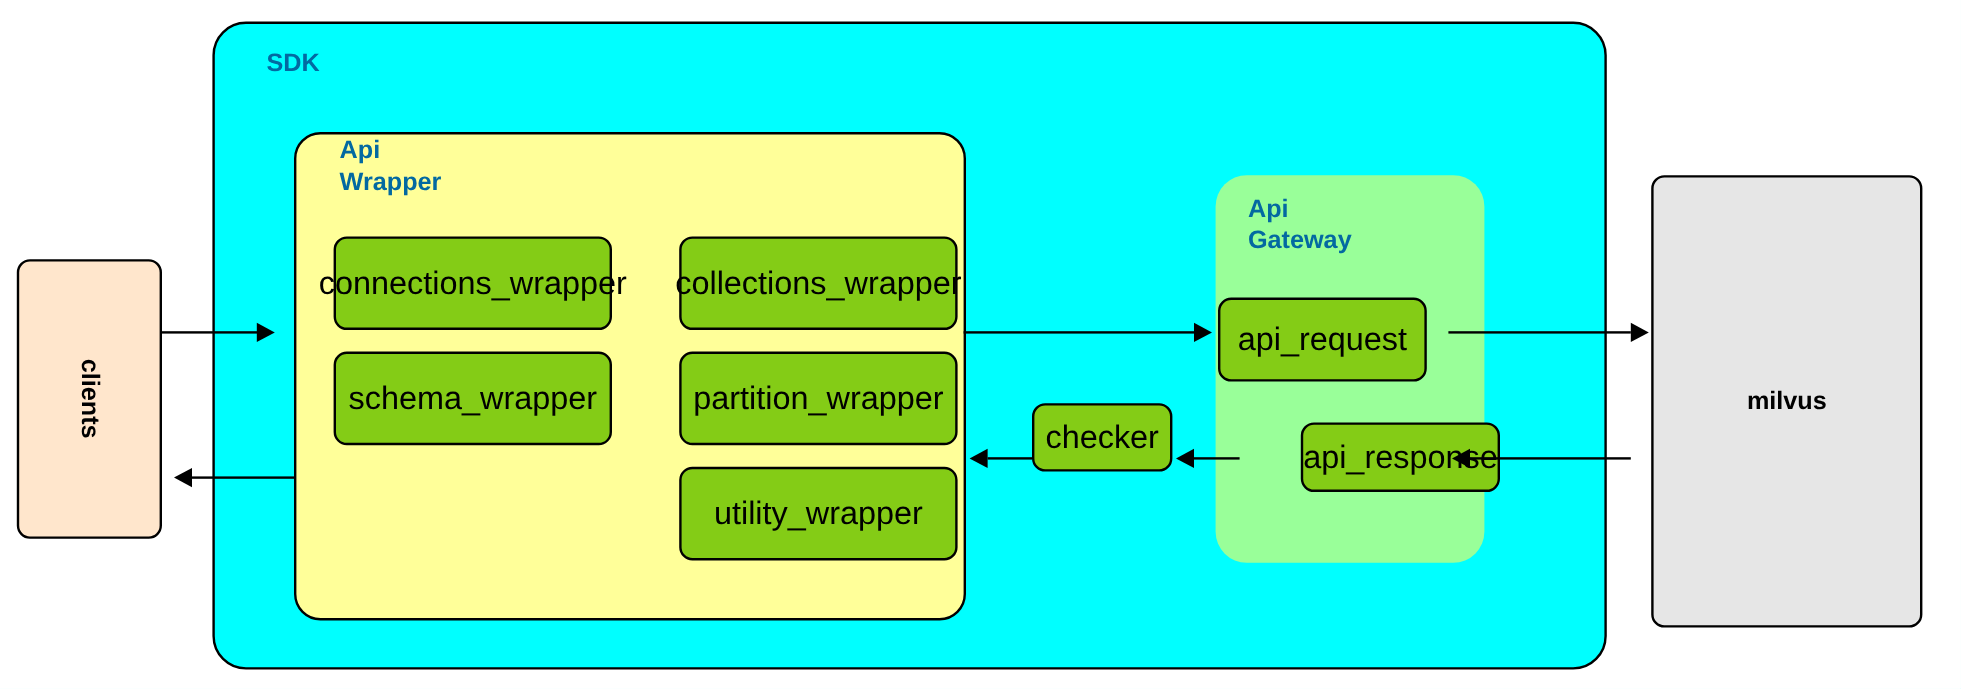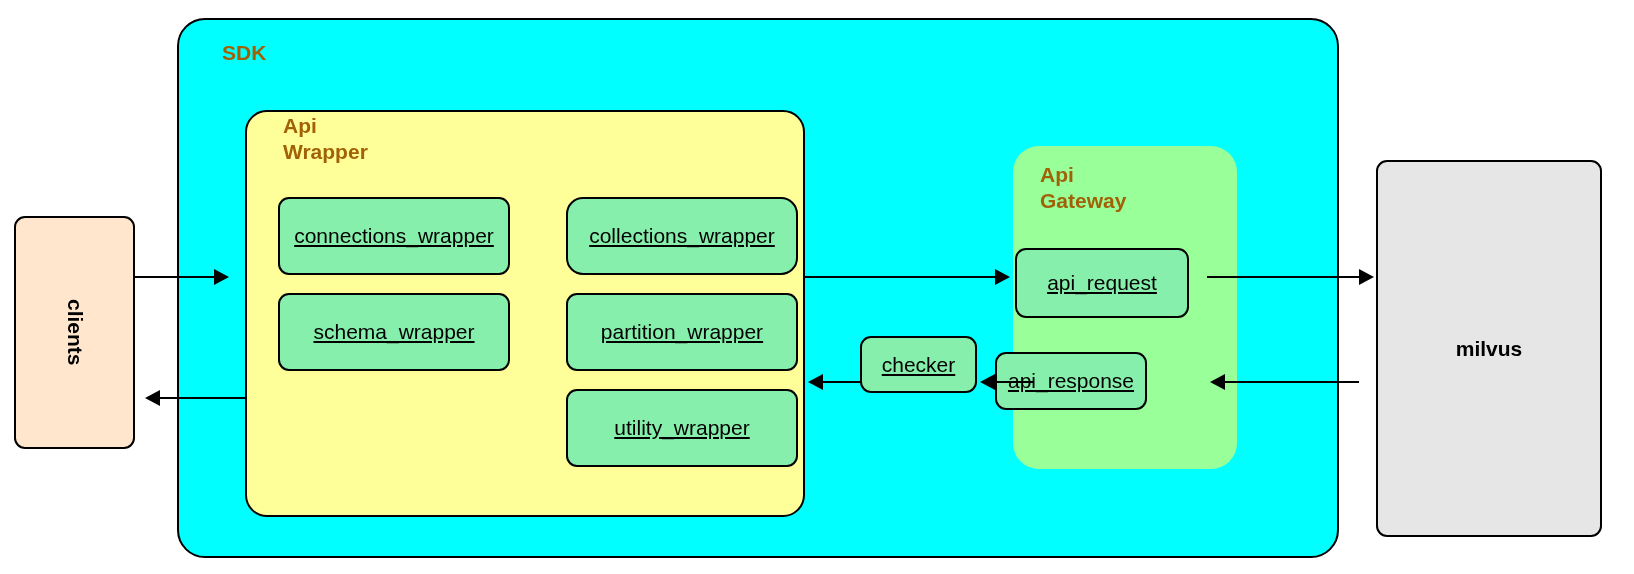--- a/index.html
+++ b/index.html
@@ -45,41 +45,40 @@
     height: 323px;
     background: #99ff99;
     border: none;
     border-radius: 26px;
   }
   
   .grp-title {
     position: absolute;
     font-weight: bold;
     font-size: 21px;
-    color: #a16207;
+    color: #0369a1;
     line-height: 1.24;
     white-space: pre-line;
   }
   .title-sdk   { left: 222px; top: 40px; }
   .title-wrapper { left: 283px; top: 113px; }
   .title-gateway { left: 1040px; top: 162px; }
 
   
   .node {
     position: absolute;
     box-sizing: border-box;
-    background: #86efac;
+    background: #84cc16;
     border: 2px solid #000000;
     border-radius: 11px;
     display: flex;
     align-items: center;
     justify-content: center;
-    font-size: 21px;
+    font-size: 27px;
     color: #000000;
-    text-decoration: underline;
   }
   .side-node {
     position: absolute;
     box-sizing: border-box;
     border: 2px solid #000000;
     border-radius: 11px;
     display: flex;
     align-items: center;
     justify-content: center;
     font-size: 21px;
@@ -92,21 +91,21 @@
     width: 121px;
     height: 233px;
     background: #ffe6cc;
   }
   .clients-label {
     writing-mode: vertical-rl;
     text-orientation: mixed;
   }
   .milvus-box {
     left: 1376px;
-    top: 160px;
+    top: 146px;
     width: 226px;
     height: 377px;
     background: #e6e6e6;
   }
 
   
   .arrow-line {
     position: absolute;
     height: 0;
     border-top: 2px solid #000000;
@@ -131,29 +130,29 @@
 
   <div class="box container-wrapper"></div>
   <div class="grp-title title-wrapper">Api
 Wrapper</div>
 
   <div class="box container-gateway"></div>
   <div class="grp-title title-gateway">Api
 Gateway</div>
 
   <div class="node" style="left:278px; top:197px; width:232px; height:78px;">connections_wrapper</div>
-  <div class="node" style="left:566px; top:197px; width:232px; height:78px;border-radius:17px;">collections_wrapper</div>
+  <div class="node" style="left:566px; top:197px; width:232px; height:78px;">collections_wrapper</div>
 
   <div class="node" style="left:278px; top:293px; width:232px; height:78px;text-align:center;">schema_wrapper</div>
   <div class="node" style="left:566px; top:293px; width:232px; height:78px;text-align:right;">partition_wrapper</div>
 
   <div class="node" style="left:566px; top:389px; width:232px; height:78px;">utility_wrapper</div>
 
   <div class="node" style="left:1015px; top:248px; width:174px; height:70px;">api_request</div>
-  <div class="node" style="left:995px; top:352px; width:152px; height:58px;">api_response</div>
+  <div class="node" style="left:1084px; top:352px; width:166px; height:58px;">api_response</div>
 
   <div class="node" style="left:860px; top:336px; width:117px; height:57px;">checker</div>
 
   <div class="side-node clients-box">
     <span class="clients-label">clients</span>
   </div>
 
   <div class="side-node milvus-box">milvus</div>
 
   <div class="arrow-line" style="left:135px; top:276px; width:81px;"></div>

